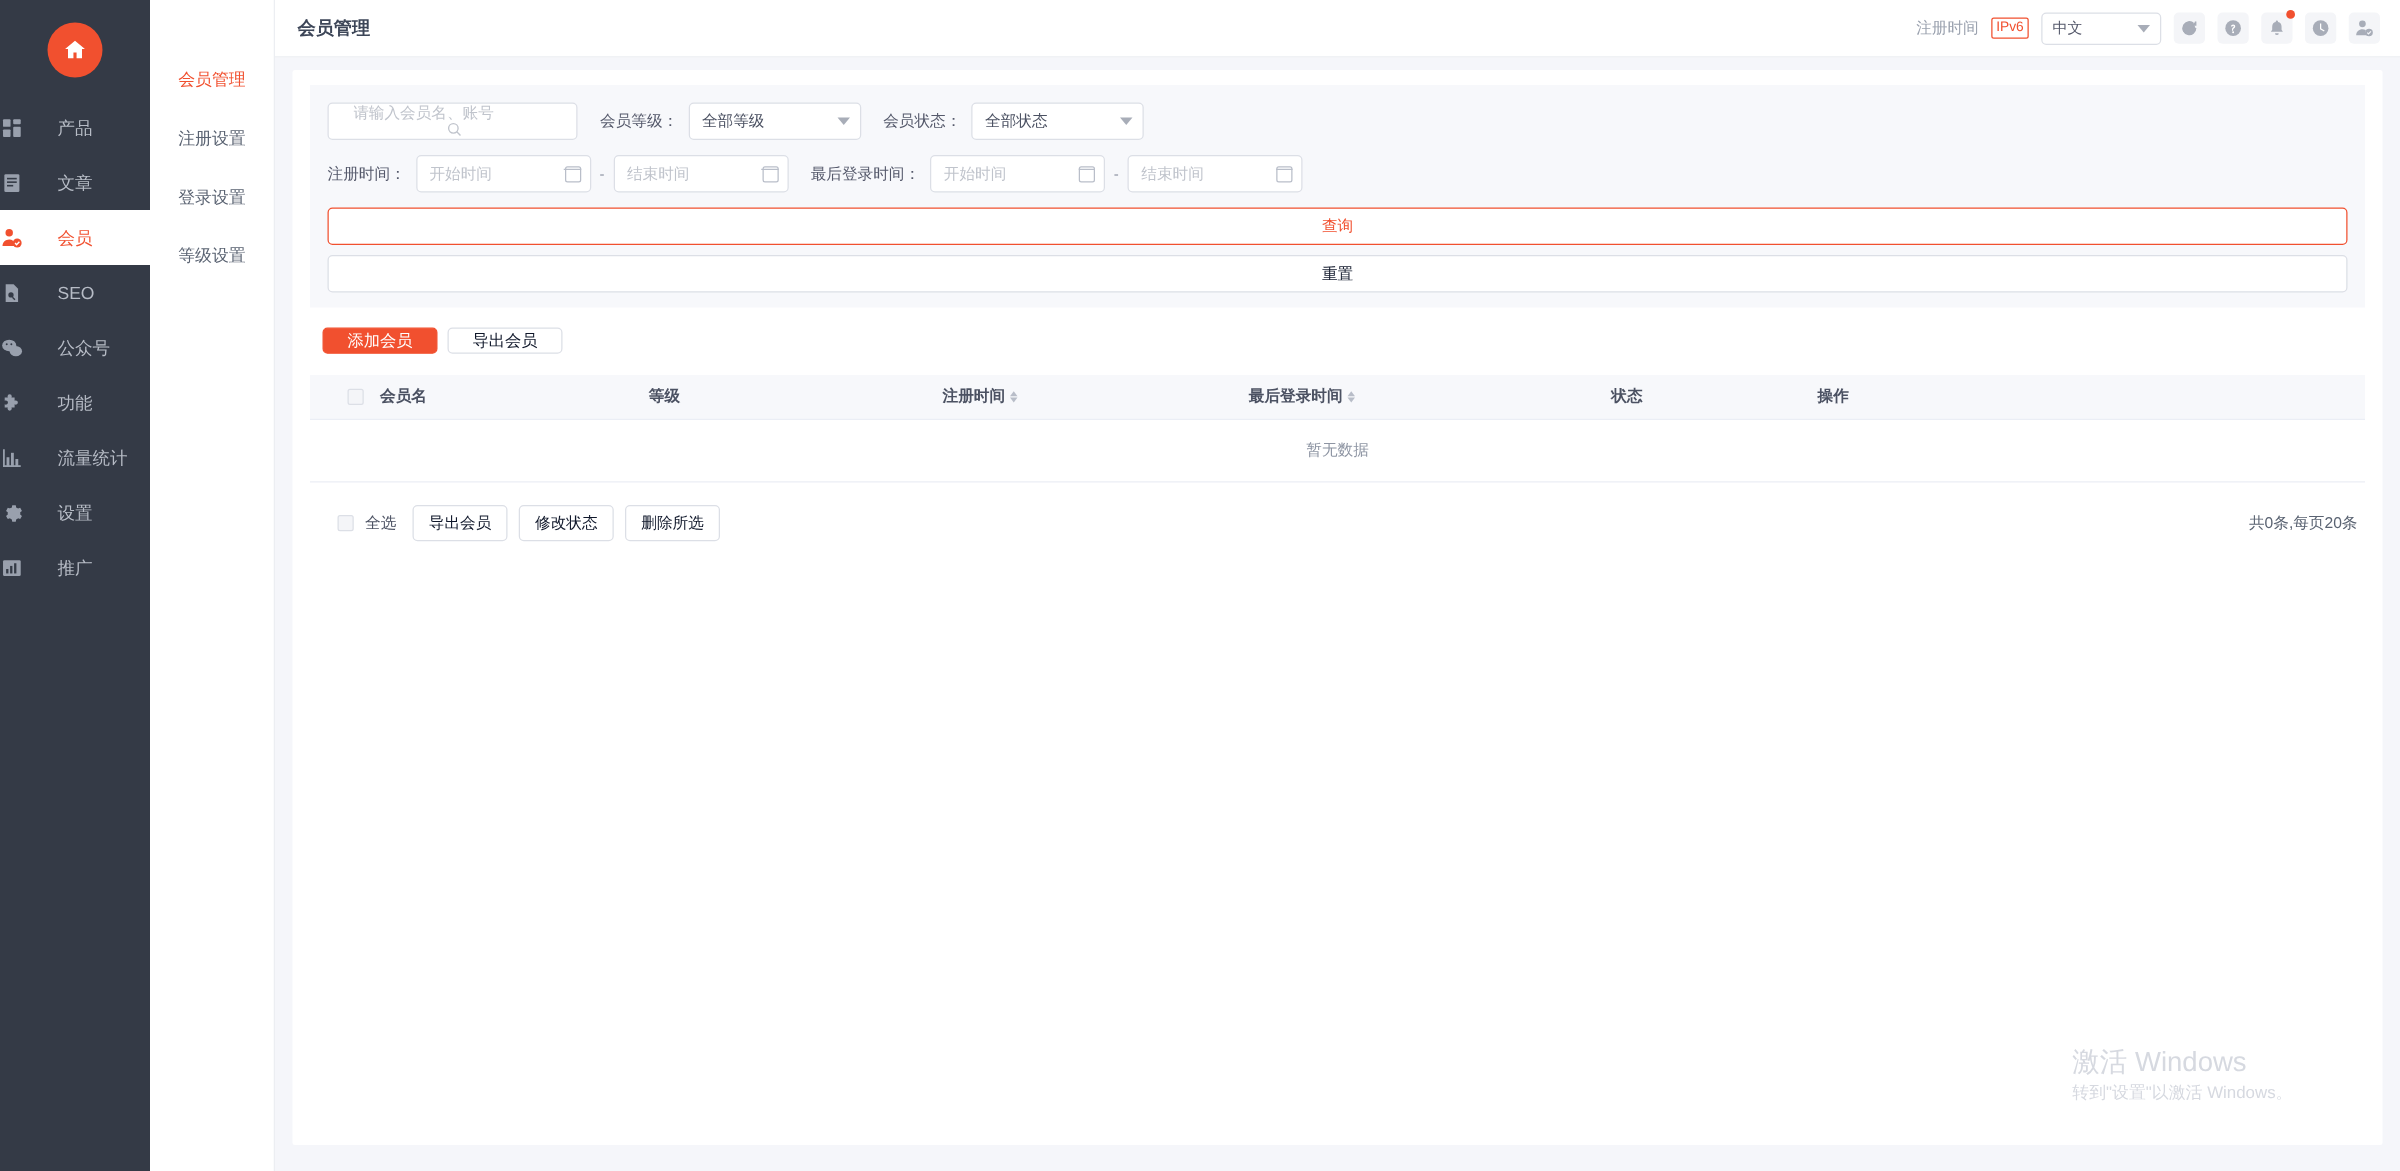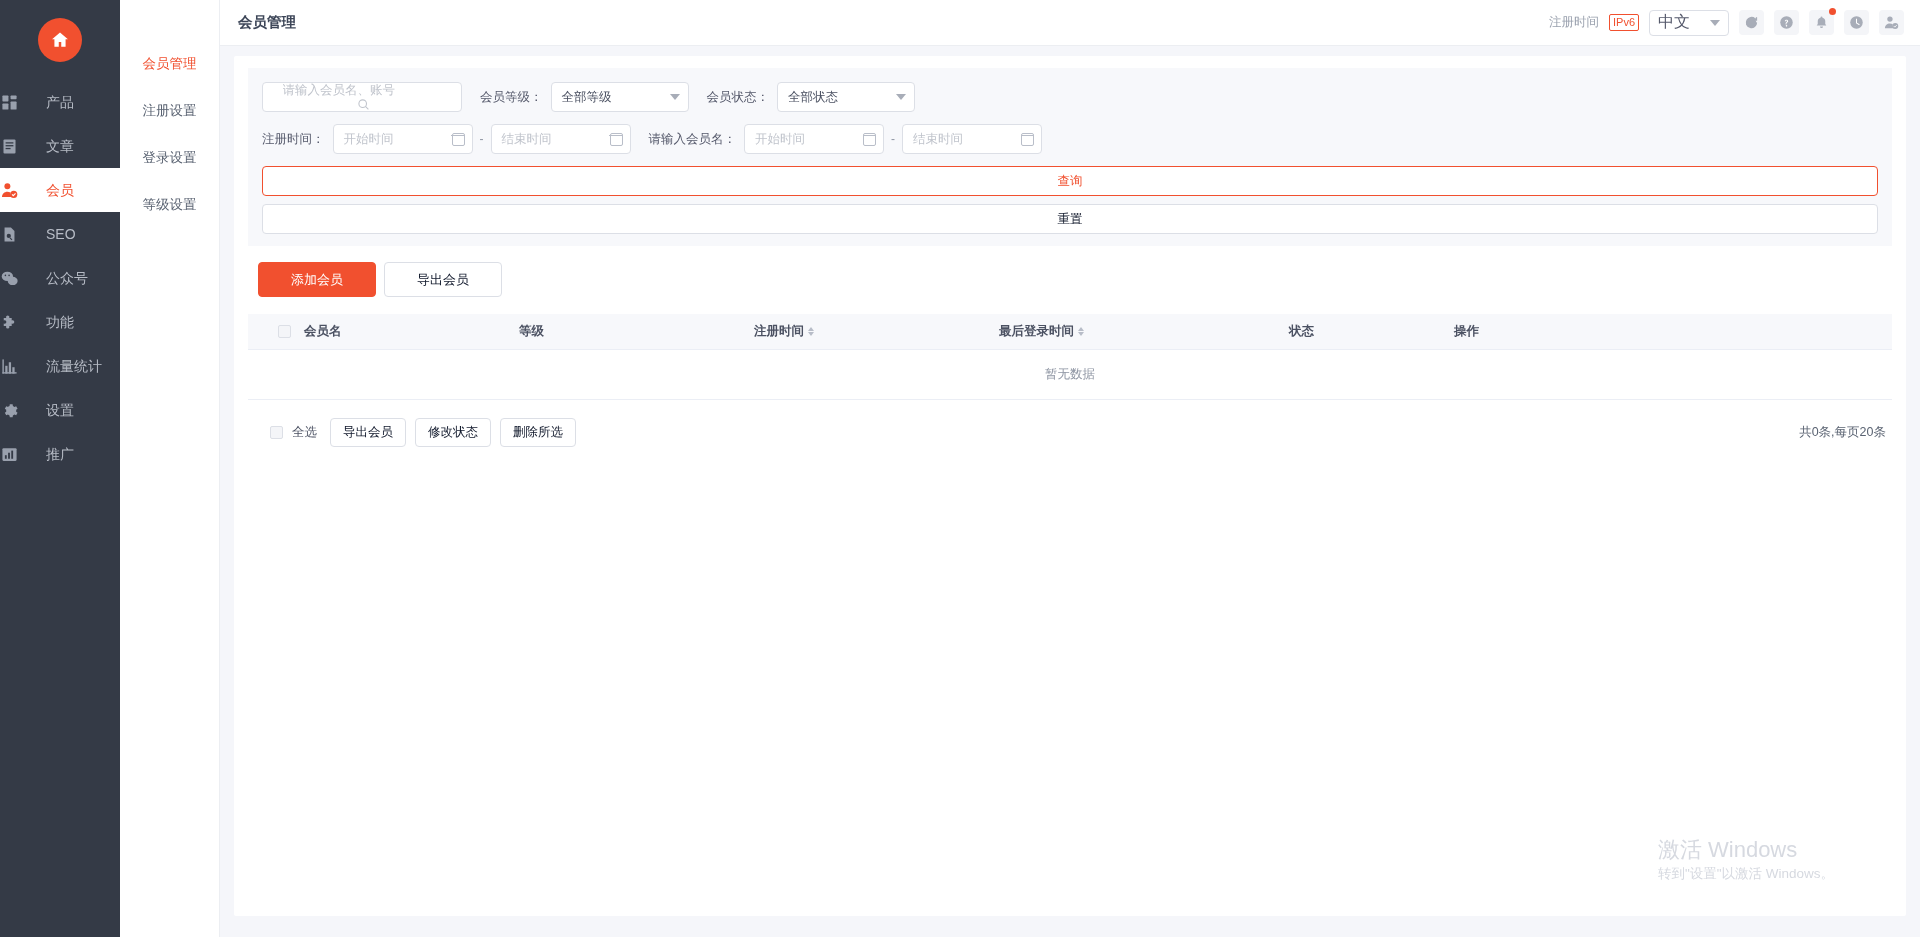--- a/index.html
+++ b/index.html
@@ -72,24 +72,24 @@
   }
   .page-title { font-size: 14.5px; color: #3d4658; font-weight: bold; }
   .topbar-right { margin-left: auto; display: flex; align-items: center; gap: 10px; }
   .support-text { font-size: 12.5px; color: #9aa1ae; }
   .ipv6-badge {
     border: 1px solid #f1502f; color: #f1502f;
     font-size: 11px; padding: 1px 3px; border-radius: 2px;
     font-family: "Liberation Sans", sans-serif; line-height: 1.15;
   }
   .lang-select {
-    width: 80px; height: 26px;
+    width: 96px; height: 26px;
     border: 1px solid #dcdfe6; border-radius: 4px;
     background: #fff; display: flex; align-items: center;
-    padding: 0 8px; font-size: 16px; color: #55596b;
+    padding: 0 8px; font-size: 12px; color: #55596b;
     position: relative; cursor: pointer;
   }
   .lang-select .caret {
     margin-left: auto; width: 0; height: 0;
     border-left: 5px solid transparent; border-right: 5px solid transparent;
     border-top: 6px solid #a8adb8;
   }
   .icon-btn {
     width: 25px; height: 25px; border-radius: 4px;
     background: #f4f5f8;
@@ -165,21 +165,21 @@
     display: inline-flex; align-items: center; justify-content: center;
     padding: 0 13px; cursor: pointer;
     font-family: "Liberation Sans", sans-serif;
   }
   .btn.primary-outline { border-color: #f1502f; color: #f1502f; }
   .btn.primary-solid { background: #f1502f; border-color: #f1502f; color: #fff; }
   .btn-row { display: flex; gap: 8px; margin-top: 12px; flex-direction: column; }
 
   
   .action-row { display: flex; gap: 8px; margin: 16px 0 0 0; padding-left: 10px; }
-  .action-row .btn { height: 35px; font-size: 13px; padding: 0 32px; text-align: center; }
+  .action-row .btn { height: 21px; font-size: 13px; padding: 0 19px; text-align: center; }
 
   
   .table { margin-top: 17px; width: 100%; }
   .thead {
     background: #f7f8fb; height: 36px;
     display: flex; align-items: center;
     font-size: 12.5px; color: #4b5162; font-weight: bold;
     border-bottom: 1px solid #ebeef5;
   }
   .th { display: flex; align-items: center; gap: 4px; }
@@ -438,21 +438,21 @@
             <div class="date-input">
               <span>开始时间</span>
               <span class="cal"></span>
             </div>
             <span class="dash">-</span>
             <div class="date-input">
               <span>结束时间</span>
               <span class="cal"></span>
             </div>
 
-            <span class="field-label">请输入会员名：</span>
+            <span class="field-label">最后登录时间：</span>
             <div class="date-input">
               <span>开始时间</span>
               <span class="cal"></span>
             </div>
             <span class="dash">-</span>
             <div class="date-input">
               <span>结束时间</span>
               <span class="cal"></span>
             </div>
           </div>

